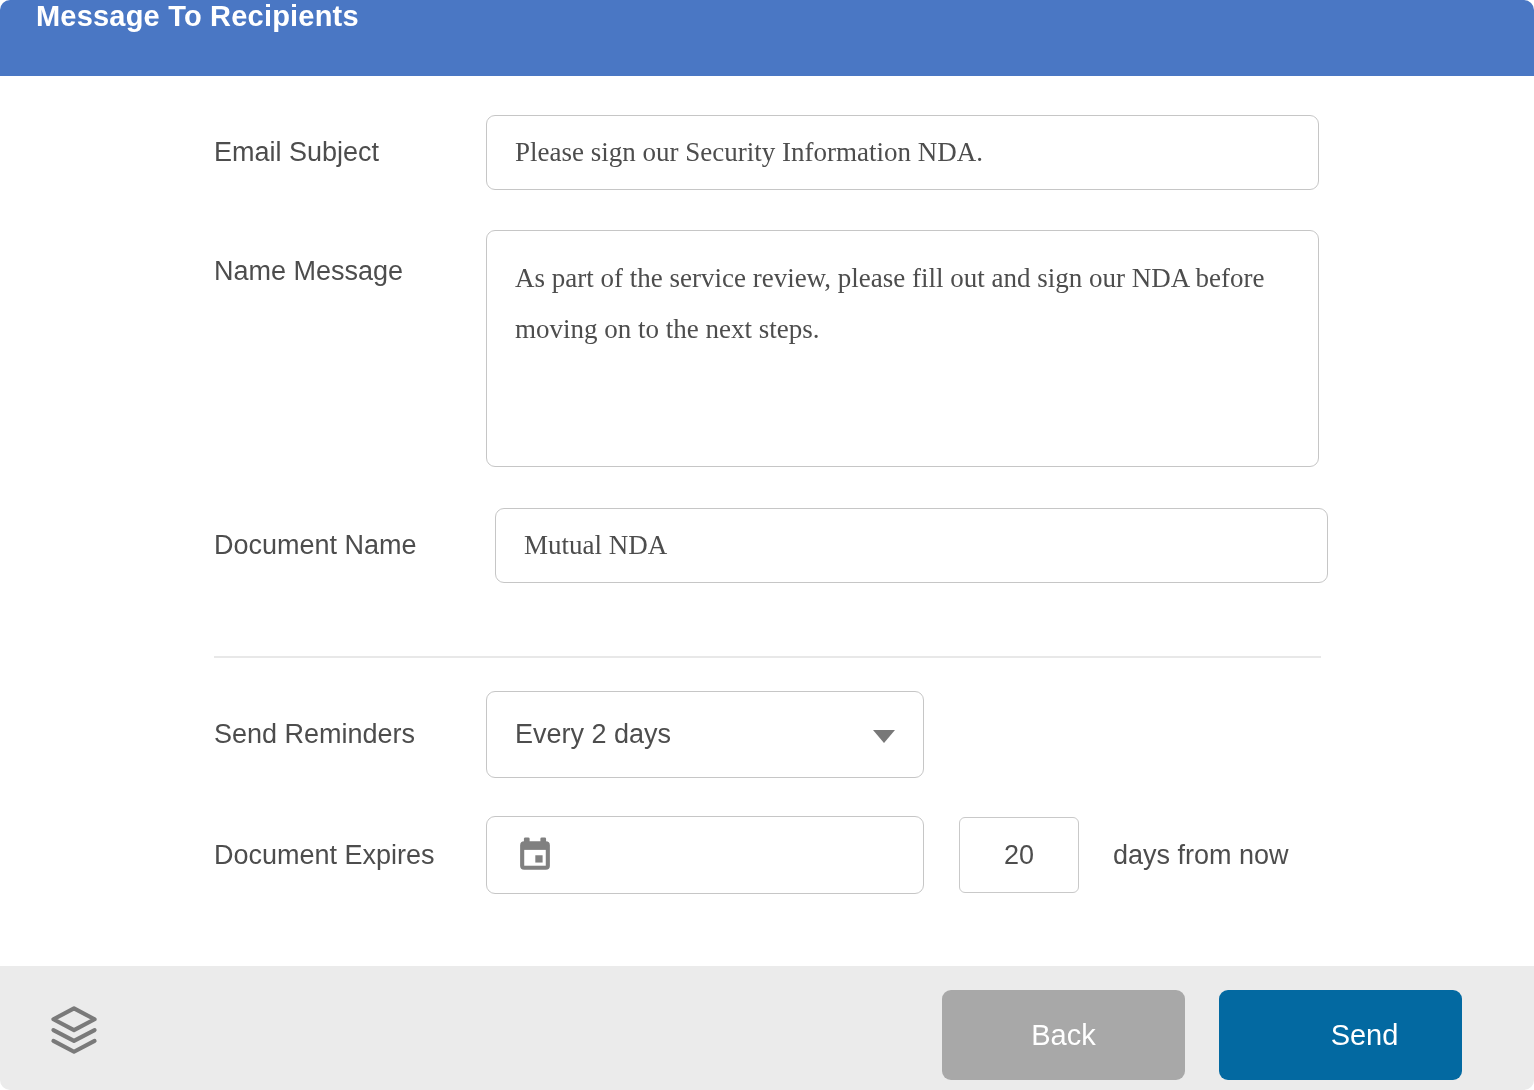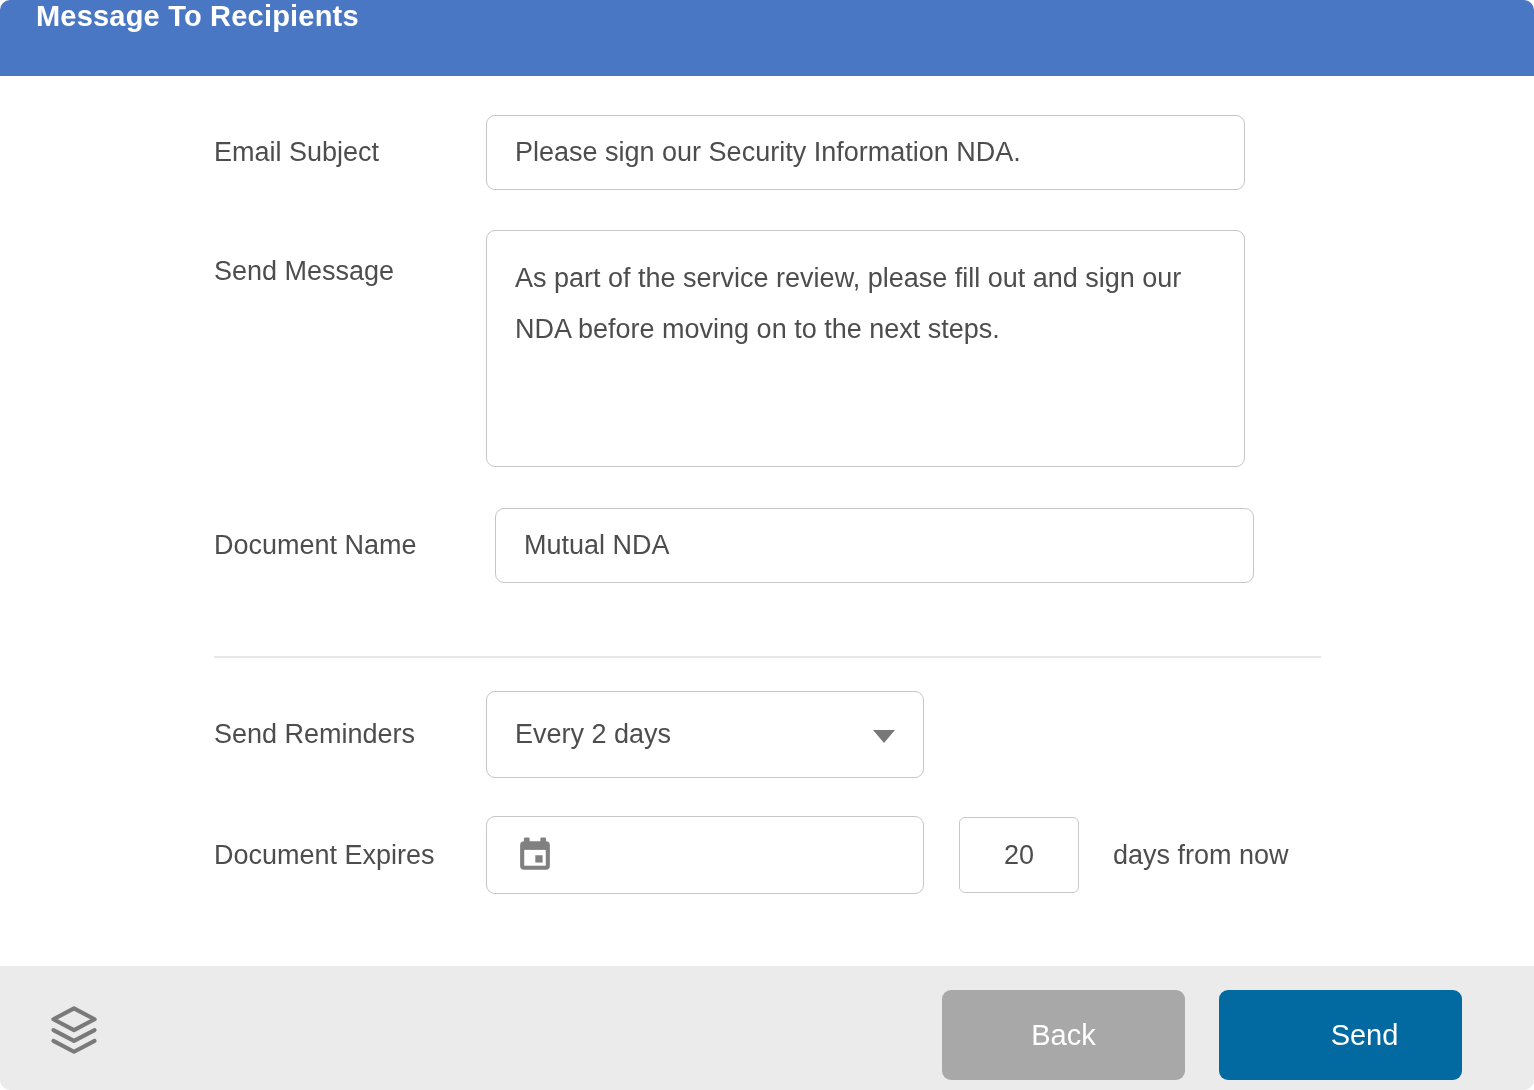--- a/index.html
+++ b/index.html
@@ -26,23 +26,23 @@
     position:absolute; left:214px; display:flex; align-items:center;
     font-size:27px; color:#4d4d4d; white-space:nowrap;
   }
   .lbl-subject  { top:115px; height:75px; }
   .lbl-message  { top:232px; height:78px; }
   .lbl-docname  { top:508px; height:75px; }
   .lbl-reminder { top:691px; height:87px; }
   .lbl-expires  { top:816px; height:78px; }
   
   .text-input, .area-input {
-    position:absolute; left:486px; width:759px;
+    position:absolute; left:486px; width:833px;
     border:1px solid #c6c6c6; border-radius:9px; background:#fff;
-    font-family:Liberation Sans, sans-serif; font-size:27px; color:#4d4d4d;
+    font-family:Liberation Serif, serif; font-size:27px; color:#4d4d4d;
     padding:0 28px; outline:none;
   }
   .inp-subject { top:115px; height:75px; }
   .area-input {
     top:230px; height:237px; padding:22px 28px;
     line-height:51px; resize:none;
   }
   .inp-docname { top:508px; height:75px;margin-left:9px; }
   .divider {
     position:absolute; left:214px; top:656px; width:1107px; height:2px;
@@ -101,21 +101,21 @@
 
 <div class="dialog">
 
   <div class="header">
     <span class="title">Message To Recipients</span>
   </div>
 
   <label class="field-label lbl-subject">Email Subject</label>
   <input class="text-input inp-subject" type="text" value="Please sign our Security Information NDA." style="">
 
-  <label class="field-label lbl-message">Send Message</label>
+  <label class="field-label lbl-message">Name Message</label>
   <textarea class="area-input" style="">As part of the service review, please fill out and sign our NDA before moving on to the next steps.</textarea>
 
   <label class="field-label lbl-docname">Document Name</label>
   <input class="text-input inp-docname" type="text" value="Mutual NDA" style="">
 
   <div class="divider"></div>
 
   <label class="field-label lbl-reminder">Send Reminders</label>
   <div class="select-box">
     <span>Every 2 days</span>

